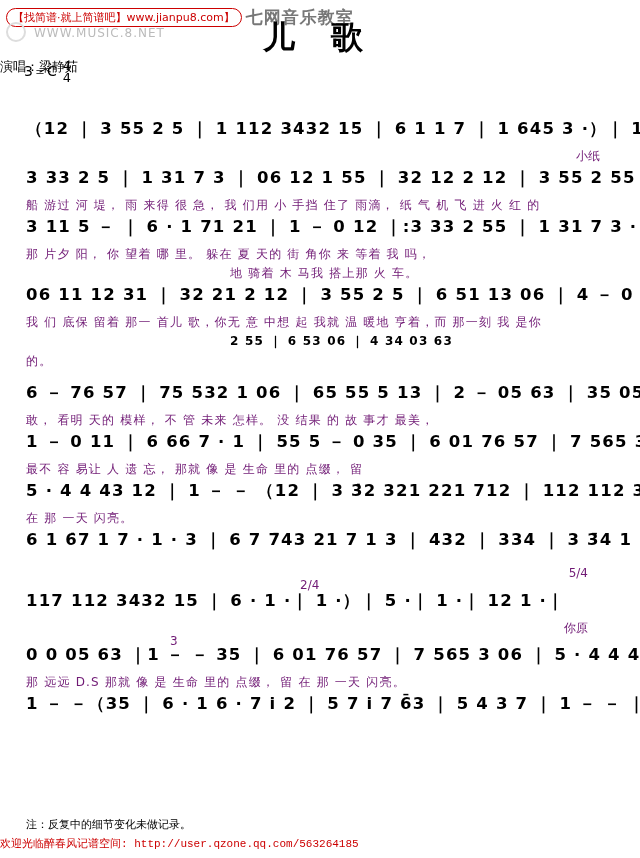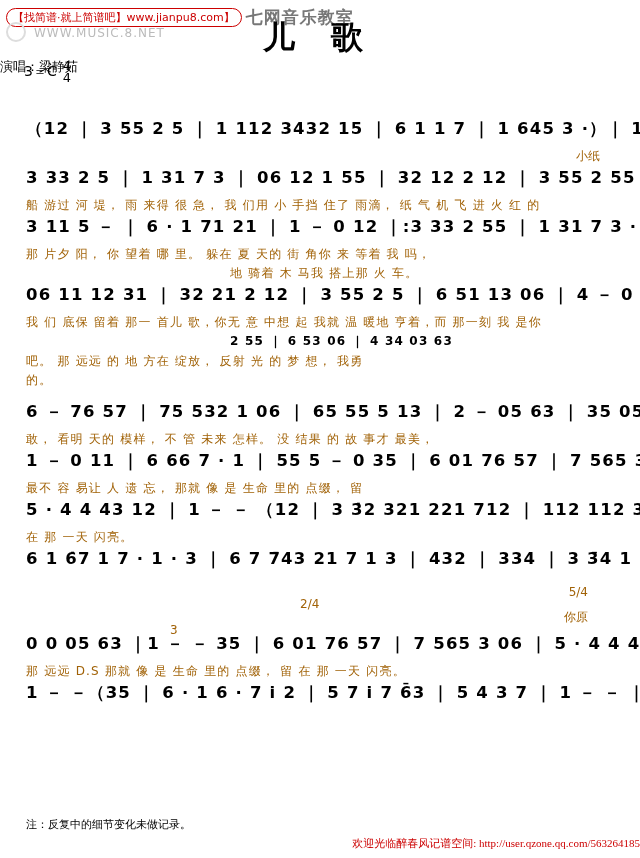--- a/index.html
+++ b/index.html
@@ -89,37 +89,37 @@
     overflow:visible;
   }
   .lyr{
     position:relative;
     height:19px;
     margin:0 26px;
     font-family:"DejaVu Sans", sans-serif;
     font-size:12px;
     letter-spacing:0px;
     white-space:nowrap;
-    color:#a16207;
+    color:#701a75;
   }
   .tiny{font-size:12px;}
   .rt{position:absolute;right:26px;}
 
   
   .sp1{letter-spacing:1.2px;}
 
   
   .footnote{
     position:absolute;left:26px;top:817px;
     font-size:11px;font-family:"DejaVu Sans", sans-serif;
   }
   .footer-link{
     position:absolute;left:0;top:836px;width:640px;
-    text-align:right;font-size:11px;color:#c00;
-    font-family:Liberation Serif, serif;
+    text-align:left;font-size:11px;color:#c00;
+    font-family:Liberation Mono, monospace;
   }
 </style>
 </head>
 <body>
 
 <div class="page">
 
   <div class="banner">
     <div class="banner-pill">【找简谱·就上简谱吧】www.jianpu8.com】</div>
     <div class="banner-logo">
@@ -159,21 +159,20 @@
       <div class="lyr sp1" style="margin-left:230px;">地  骑着  木 马我   搭上那  火 车。</div>
     </div>
 
     <div class="row">
       <div class="mline sp1">06  11  12  31 ｜ 32  21  2  12 ｜ 3  55  2  5 ｜ 6  51  13  06 ｜ 4 － 0  36 ｜</div>
       <div class="lyr sp1">我 们  底保  留着      那一  首儿  歌，你无     意 中想  起 我就      温 暖地  亨着，而      那一刻   我 是你</div>
     </div>
 
     <div class="row">
       <div class="mline sp1" style="margin-left:230px;font-size:12px;height:20px;">2  55 ｜ 6  53  06 ｜ 4  34  03  63</div>
-      <div class="lyr sp1">吧。      那  远远      的  地 方在  绽放，         反射  光  的 梦    想，   我勇</div>
       <div class="lyr sp1">的。</div>
     </div>
 
     <div class="row" style="margin-top:10px;">
       <div class="mline sp1">6 － 76  57 ｜ 75  532  1  06 ｜ 65  55  5  13 ｜ 2 － 05  63 ｜ 35  05  54  32 ｜</div>
       <div class="lyr sp1">敢， 看明  天的         模样，       不   管   未来   怎样。               没  结果    的   故 事才  最美，</div>
     </div>
 
     <div class="row">
       <div class="mline sp1">1 － 0  11 ｜ 6  66  7 · 1 ｜ 55  5 － 0  35 ｜ 6  01  76  57 ｜ 7  565  3  06 ｜</div>
@@ -186,20 +185,21 @@
     </div>
 
     <div class="row">
       <div class="mline sp1">6  1 6̇7  1  7 · 1 · 3 ｜ 6  7  7̄43  21  7 1 3 ｜ 432 ｜ 334 ｜ 3 3̄4 1  217  217 ｜</div>
       <div class="lyr"></div>
     </div>
 
     <div class="row">
       <div class="lyr tiny" style="margin-left:300px;height:12px;">2/4</div>
       <div class="lyr tiny rt" style="top:-12px;">5/4</div>
+      <div class="mline sp1">117  112  3432  15 ｜ 6 · 1 ·｜ 1 ·）｜ 5 ·｜ 1 ·｜ 12 1 ·｜</div>
       <div class="lyr rt">你原</div>
     </div>
 
     <div class="row" style="margin-top:14px;">
       <div class="lyr tiny" style="margin-left:170px;height:10px;">3</div>
       <div class="mline sp1">0  0  05  63 ｜1 － － 35 ｜ 6  01  76  57 ｜ 7  565  3  06 ｜ 5 · 4  4  43  12 ｜</div>
       <div class="lyr sp1">那   远远 D.S         那就      像  是 生命 里的        点缀，      留    在   那 一天  闪亮。</div>
     </div>
 
     <div class="row">

